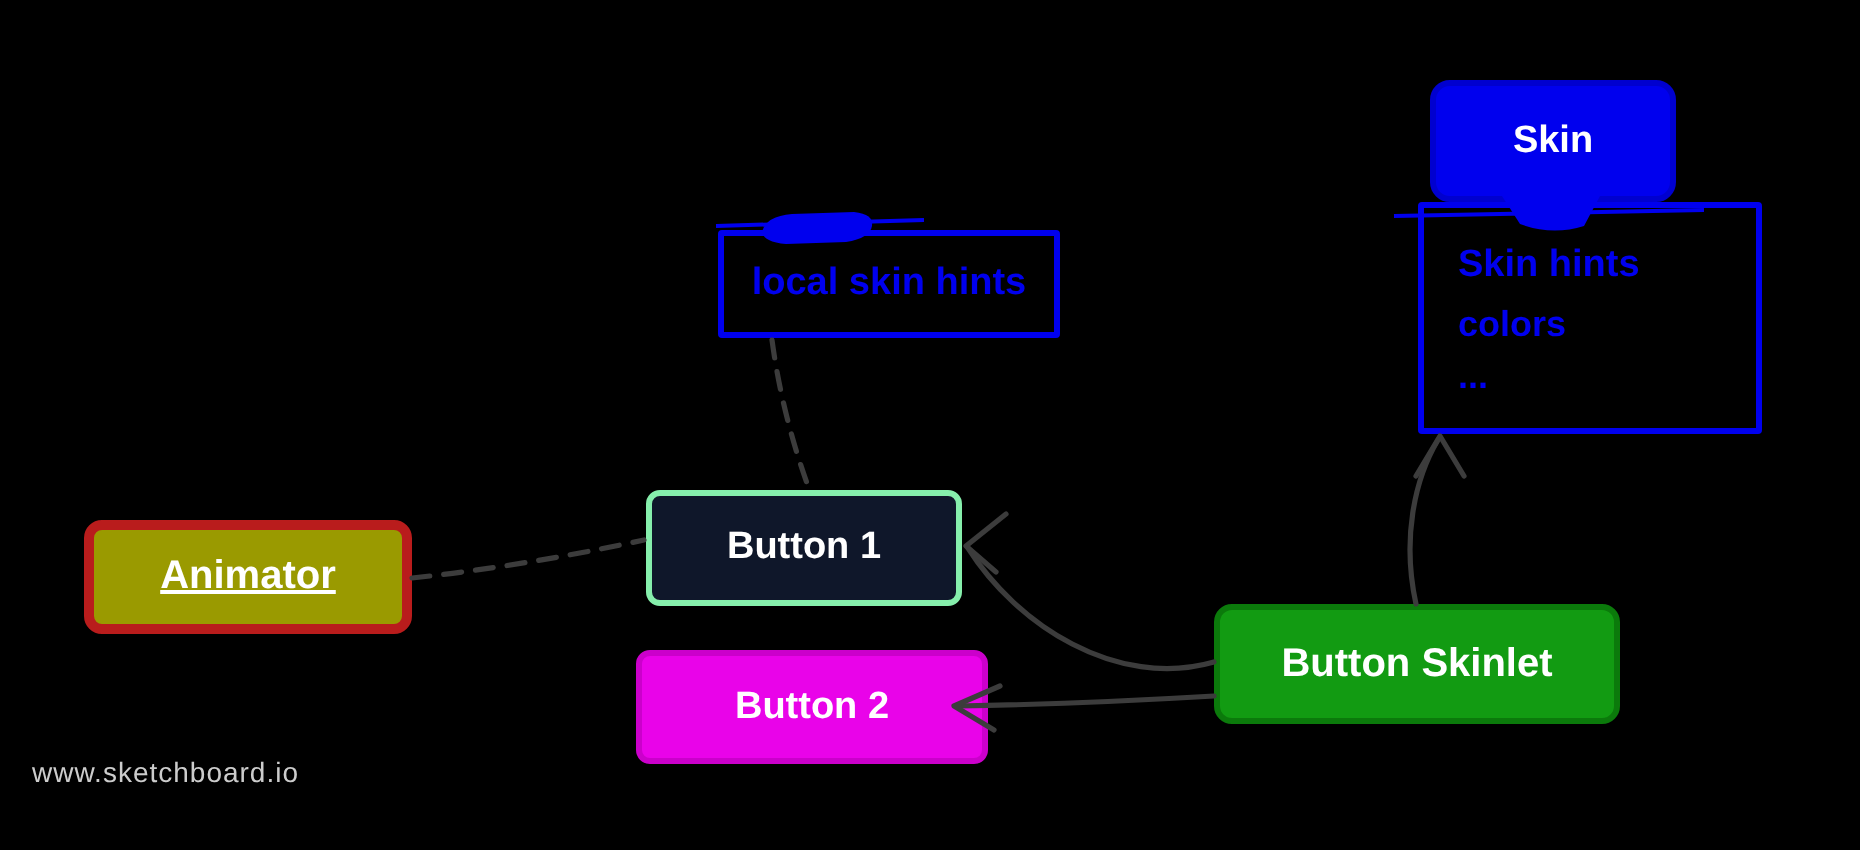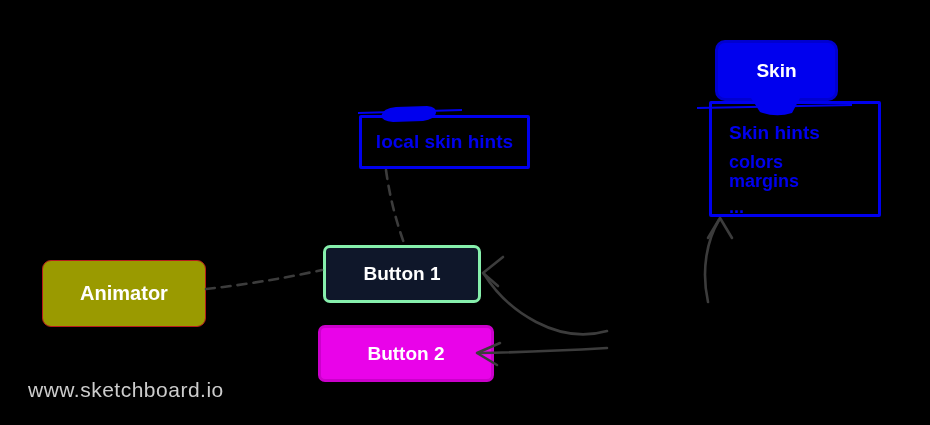--- a/index.html
+++ b/index.html
@@ -25,23 +25,24 @@
     color: #ffffff;
     text-align: center;
   }
   
   .node.skin {
     left: 715px; top: 40px; width: 123px; height: 61px;
     background: #0000EE; border: 3px solid #0000CF; border-radius: 10px;
     font-size: 19px;
   }
   .node.animator {
-    left: 42px; top: 260px; width: 164px; height: 67px;
-    background: #9A9A00; border: 1px solid #b91c1c; border-radius: 9px;
+    left: 42px; top: 260px; width: 164px; height: 57px;
+    background: #9A9A00; border: 5px solid #b91c1c; border-radius: 9px;
     font-size: 20px;
+    text-decoration: underline;
   }
   .node.button1 {
     left: 323px; top: 245px; width: 158px; height: 58px;
     background: #0f172a; border: 3px solid #86efac; border-radius: 7px;
     font-size: 19px;
   }
   .node.button2 {
     left: 318px; top: 325px; width: 176px; height: 57px;
     background: #E903E9; border: 3px solid #CB00CB; border-radius: 7px;
     font-size: 19px;
@@ -90,23 +91,23 @@
     left: 0; top: 0;
     width: 930px; height: 425px;
     z-index: 5;
     pointer-events: none;
   }
   .edges-layer .edge {
     pointer-events: stroke;
   }
   .watermark {
     position: absolute;
-    left: 28px;
+    left: 16px;
     top: 378px;
-    font-size: 21px;
+    font-size: 14px;
     letter-spacing: 0.5px;
     color: #CCCCCC;
     z-index: 2;
   }
 </style>
 </head>
 <body>
 
 <div class="canvas">
 
@@ -137,36 +138,38 @@
     </g>
   </svg>
 
   <div class="node skin">
     <span>Skin</span>
   </div>
 
   <div class="node outlined skin-hints">
     <span class="hints-title">Skin hints</span>
     <span class="hint-item">colors</span>
-    <span class="hint-item">margins</span>
     <span class="hint-item last">...</span>
   </div>
 
   <div class="node outlined local-hints">
     <span>local skin hints</span>
   </div>
 
   <div class="node animator">
     <span>Animator</span>
   </div>
 
   <div class="node button1">
     <span>Button 1</span>
   </div>
 
   <div class="node button2">
     <span>Button 2</span>
   </div>
 
+  <div class="node skinlet">
+    <span>Button Skinlet</span>
+  </div>
 
   <div class="watermark">www.sketchboard.io</div>
 
 </div>
 
 </body></html>

